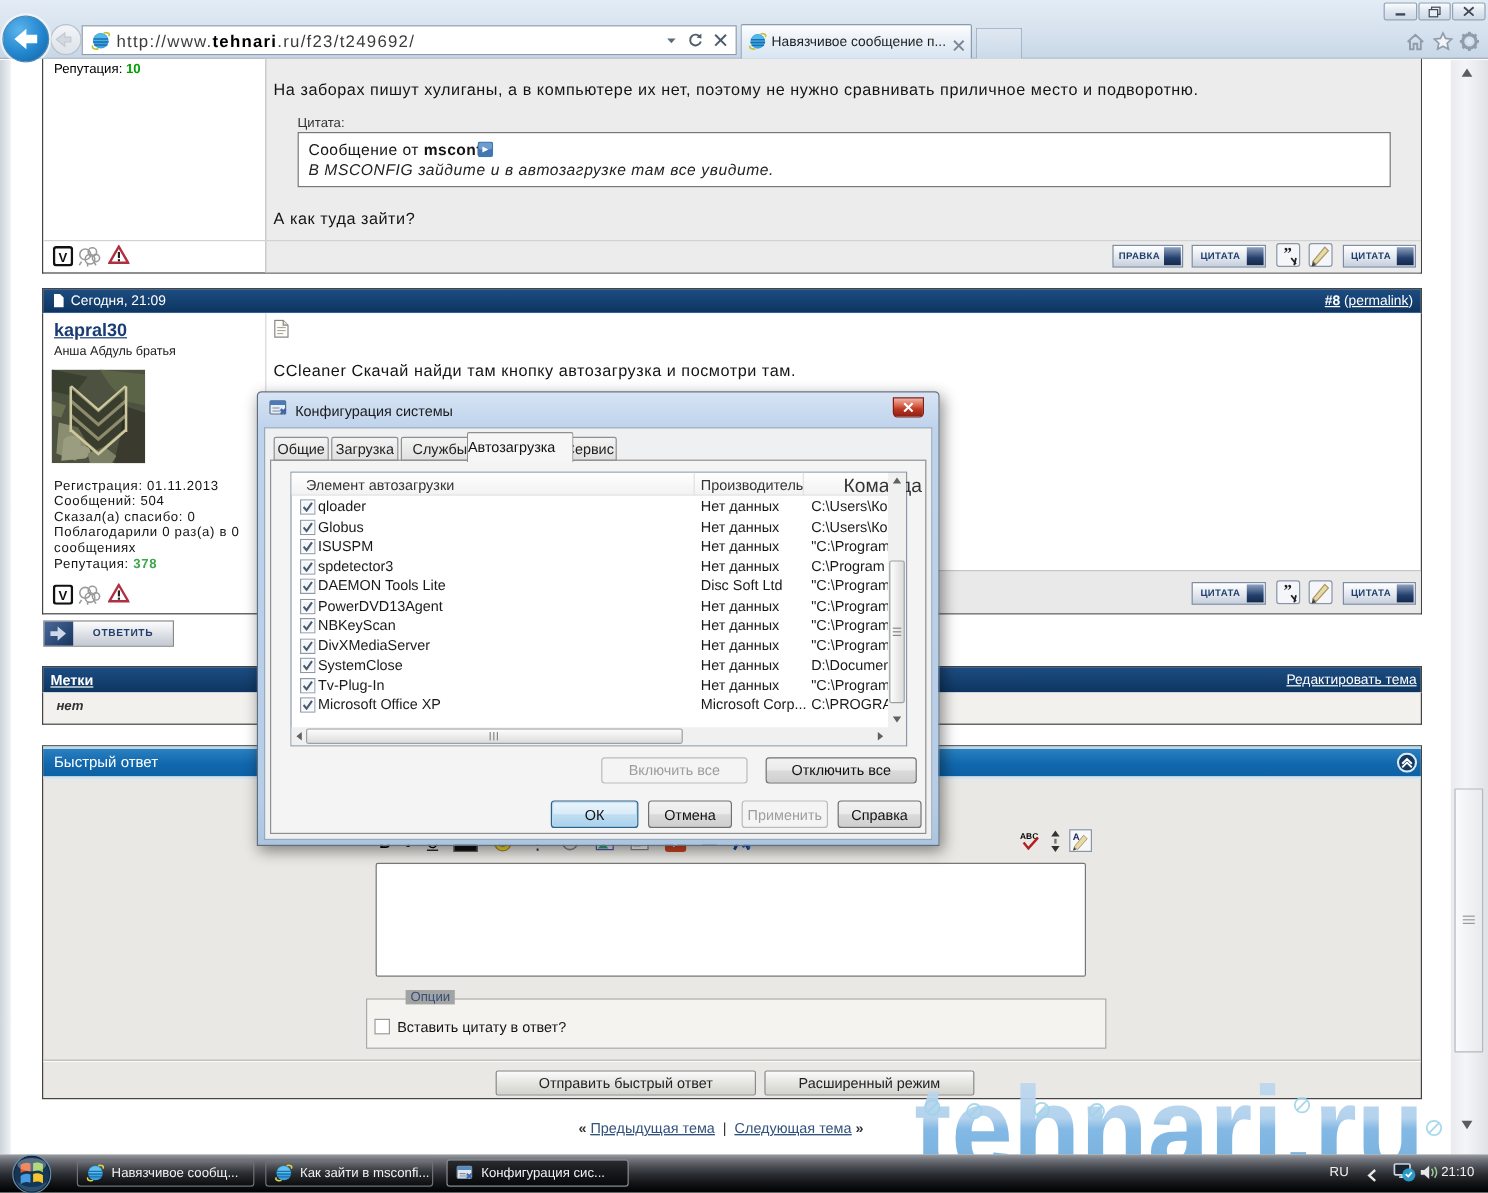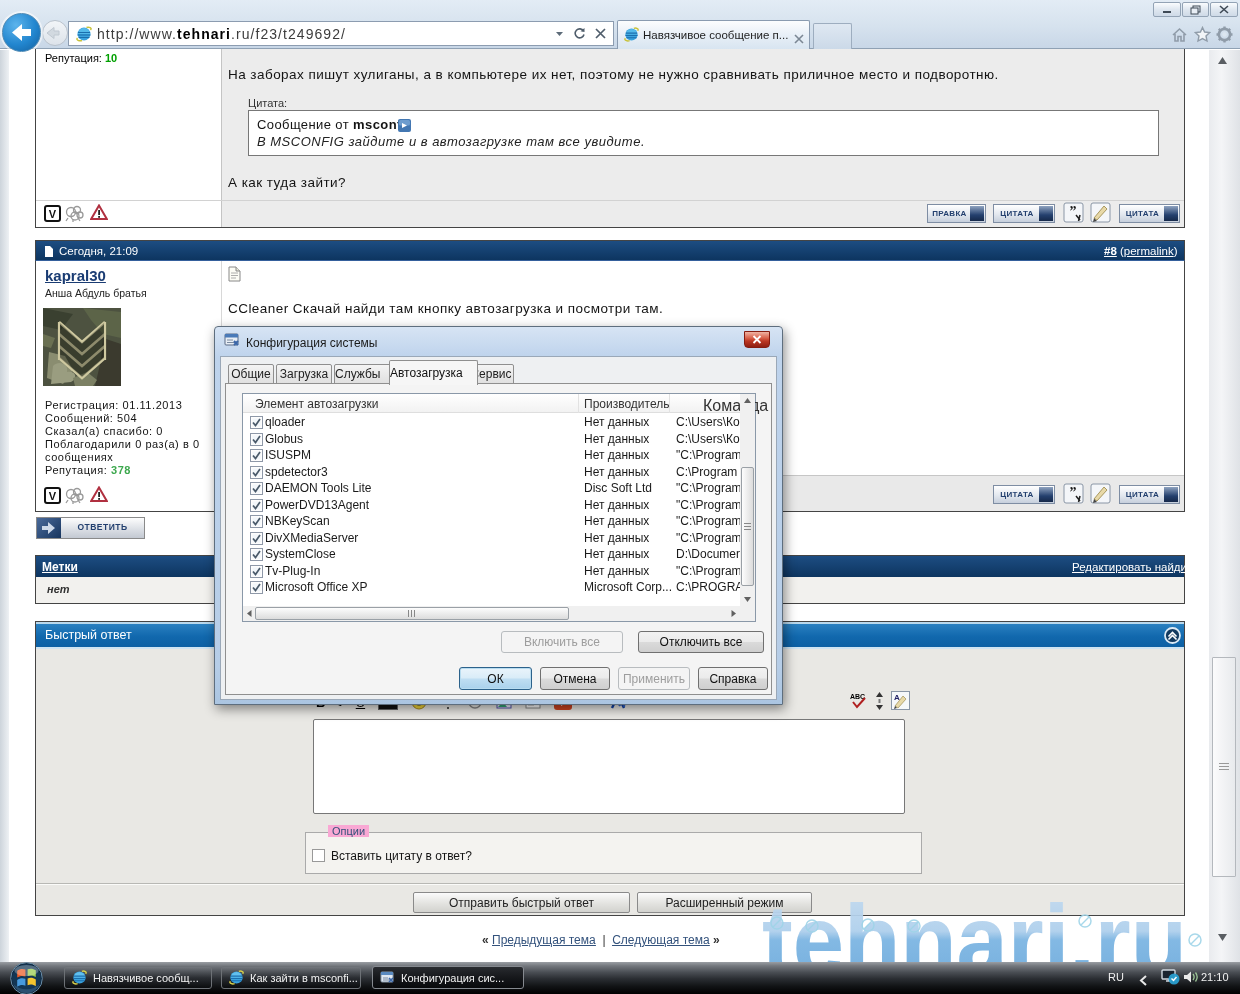--- a/index.html
+++ b/index.html
@@ -233,21 +233,21 @@
 
 <div class="a" style="left:36px;top:517px;width:109px;height:22px;border:1px solid #8a8a8a;background:linear-gradient(#fdfdfd,#d9dde3 60%,#c3c9d2)">
 <div class="a" style="left:0;top:0;width:24px;height:20px;background:linear-gradient(135deg,#4a6a9a,#17355e)"><svg width="24" height="20">
         <path d="M6 10 L13 4 L13 8 L19 8 L19 12 L13 12 L13 16 Z" transform="rotate(180 12 10)" fill="#cdd8e8"></path>
       </svg></div>
 <div class="a txt" style="left:24px;top:4px;width:83px;text-align:center;font-size:8.5px;font-weight:bold;color:#223f6e;letter-spacing:.5px">ОТВЕТИТЬ</div>
 </div>
 
 <div class="a navybar" style="left:35px;top:555px;width:1150px;height:22px;border:1px solid #444;border-bottom:none"></div>
 <div class="a txt" style="left:42px;top:560px;font-size:12px;font-weight:bold;color:#fff;z-index:1"><u>Метки</u></div>
-<div class="a txt" style="left:1072px;top:561px;font-size:11.5px;color:#fff;z-index:1"><u>Редактировать найди</u></div>
+<div class="a txt" style="left:1072px;top:561px;font-size:11.5px;color:#fff;z-index:1"><u>Редактировать тема</u></div>
 <div class="a" style="left:35px;top:577px;width:1150px;height:27px;background:#f2f1ee;border:1px solid #444;border-top:none"></div>
 <div class="a txt" style="left:47px;top:583px;font-size:11px;font-style:italic;font-weight:bold;color:#333">нет</div>
 <div class="a" style="left:221px;top:261px;width:1px;height:250px;background:#d8d8d8"></div>
 
 <div class="a" style="left:35px;top:621px;width:1150px;height:295px;border:1px solid #444;background:#e9e8e4"></div>
 <div class="a" style="left:36px;top:622px;width:1148px;height:27px;background:linear-gradient(#2a80c0,#1168ad 55%,#0d60a4);border-top:2px solid #b9d8ec;border-bottom:2px solid #cfe4f2"></div>
 <div class="a txt" style="left:45px;top:628px;font-size:12.5px;font-weight:normal;color:#fff;z-index:1">Быстрый ответ</div>
 <div class="a" style="left:1164px;top:627px;z-index:1"><svg width="17" height="17">
       <circle cx="8.5" cy="8.5" r="7.5" fill="#123a60" stroke="#dceaf5" stroke-width="1.8"></circle>
       <path d="M4.5 9.5 L8.5 5.5 L12.5 9.5 M4.5 12.5 L8.5 8.5 L12.5 12.5" stroke="#fff" stroke-width="1.6" fill="none"></path>
@@ -302,21 +302,21 @@
     </svg></div>
 <div class="a" style="left:891px;top:691px;width:19px;height:19px;border:1px solid #8a96a6;background:#f6f8fa"><svg width="17" height="17">
       <text x="2" y="8" font-size="8" font-weight="bold" fill="#226" font-family="Liberation Sans">A</text>
       <path d="M3 14 L11 4 L14 7 L6 16 Z" fill="#e8d9a8" stroke="#a89860" stroke-width=".8"></path>
       <path d="M3 14 l-1 3 3-1 Z" fill="#444"></path>
     </svg></div>
 
 <div class="a" style="left:313px;top:719px;width:592px;height:95px;background:#fff;border:1px solid #777;border-radius:2px"></div>
 
 <div class="a" style="left:305px;top:832px;width:617px;height:42px;border:1px solid #aaa;background:#f4f3f0"></div>
-<div class="a txt" style="left:328px;top:825px;font-size:11px;color:#33507a;background:#f9a8d4;padding:0 4px">Опции</div>
+<div class="a txt" style="left:338px;top:825px;font-size:11px;color:#33507a;background:#a3a3a3;padding:0 4px">Опции</div>
 <div class="a" style="left:312px;top:849px;width:13px;height:13px;background:#fff;border:1px solid #999"></div>
 <div class="a txt" style="left:331px;top:849px;font-size:12px;color:#141414">Вставить цитату в ответ?</div>
 
 <div class="a" style="left:36px;top:883px;width:1148px;height:1px;background:#b8b8b4;box-shadow:0 1px 0 #fbfbf9"></div>
 <div class="a" style="left:413px;top:892px;width:217px;height:21px;border:1px solid #8a8a8a;border-radius:2px;background:linear-gradient(#fbfbfb,#e3e3e0 55%,#d2d2ce);display:flex;align-items:center;justify-content:center;font-size:12px;color:#222">Отправить быстрый ответ</div>
 <div class="a" style="left:637px;top:892px;width:175px;height:21px;border:1px solid #8a8a8a;border-radius:2px;background:linear-gradient(#fbfbfb,#e3e3e0 55%,#d2d2ce);display:flex;align-items:center;justify-content:center;font-size:12px;color:#222">Расширенный режим</div>
 
 <div class="a txt" style="left:482px;top:933px;font-size:12px;color:#333;z-index:6"><b>«</b> <a class="lnk" style="color:#33527c"><u>Предыдущая тема</u></a> &nbsp;|&nbsp; <a class="lnk" style="color:#33527c"><u>Следующая тема</u></a> <b>»</b></div>
 
 <div class="a" style="left:740px;top:895px;z-index:5">
@@ -358,21 +358,21 @@
       <svg width="10" height="9">
         <path d="M1.5 1 L8.5 8 M8.5 1 L1.5 8" stroke="#fff" stroke-width="1.8"></path>
       </svg>
     </div>
 
 <div class="a" style="left:5px;top:29px;width:557px;height:344px;background:#eef0f2;border:1px solid #9aa8b8"></div>
 
 <div class="a" style="left:10px;top:56px;width:547px;height:312px;background:#f4f4f4;border:1px solid #8f8f8f"></div>
 <div class="a" style="left:13px;top:37px;width:46px;height:20px;background:linear-gradient(#f4f4f4,#e0e0e0);border:1px solid #8f8f8f;border-radius:2px 2px 0 0;font-size:12px;color:#222;text-align:center;line-height:19px">Общие</div>
 <div class="a" style="left:61px;top:37px;width:56px;height:20px;background:linear-gradient(#f4f4f4,#e0e0e0);border:1px solid #8f8f8f;border-radius:2px 2px 0 0;font-size:12px;color:#222;text-align:center;line-height:19px">Загрузка</div>
-<div class="a" style="left:119px;top:37px;width:65px;height:20px;background:linear-gradient(#f4f4f4,#e0e0e0);border:1px solid #8f8f8f;border-radius:2px 2px 0 0;font-size:12px;color:#222;text-align:left;line-height:19px">Службы</div>
+<div class="a" style="left:119px;top:37px;width:65px;height:20px;background:linear-gradient(#f4f4f4,#e0e0e0);border:1px solid #8f8f8f;border-radius:2px 2px 0 0;font-size:12px;color:#222;text-align:center;line-height:19px">Службы</div>
 <div class="a" style="left:174px;top:33px;width:89px;height:25px;background:#f6f6f6;border:1px solid #8f8f8f;border-bottom:none;border-radius:2px 2px 0 0;font-size:12px;color:#111;text-align:left;line-height:24px;z-index:2">Автозагрузка</div>
 <div class="a" style="left:253px;top:37px;width:46px;height:20px;background:linear-gradient(#f4f4f4,#e0e0e0);border:1px solid #8f8f8f;border-radius:2px 2px 0 0;font-size:12px;color:#222;text-align:center;line-height:19px">Сервис</div>
 
 <div class="a" style="left:27px;top:66px;width:514px;height:229px;background:#fff;border:1px solid #8a98a8"></div>
 <div class="a" style="left:28px;top:67px;width:497px;height:19px;background:linear-gradient(#ffffff,#f2f2f2);border-bottom:1px solid #dedede"></div>
 <div class="a" style="left:363px;top:67px;width:1px;height:19px;background:#e2e2e2"></div>
 <div class="a" style="left:454px;top:67px;width:1px;height:19px;background:#e2e2e2"></div>
 <div class="a txt" style="left:40px;top:70px;font-size:12px;color:#333">Элемент автозагрузки</div>
 <div class="a txt" style="left:369px;top:70px;font-size:12px;color:#333">Производитель</div>
 <div class="a txt" style="left:488px;top:70px;font-size:16px;color:#333">Команда</div>

